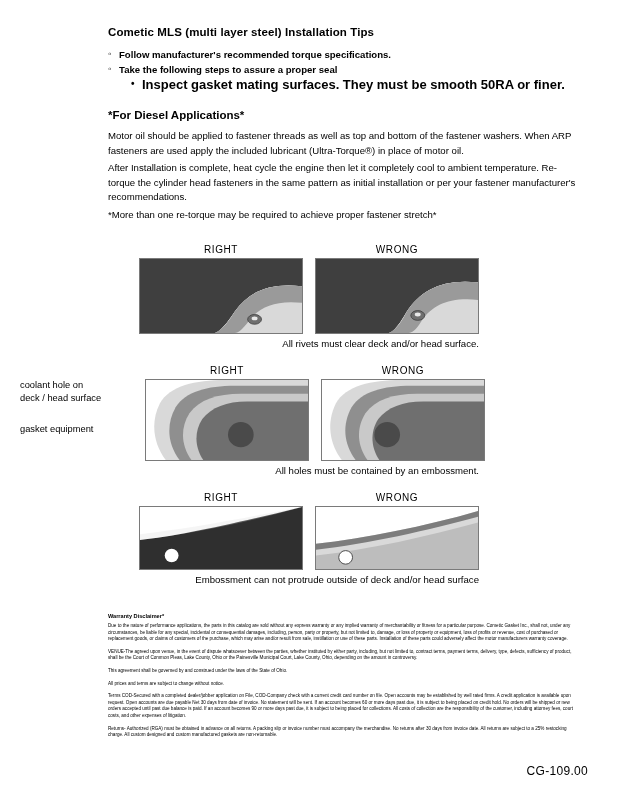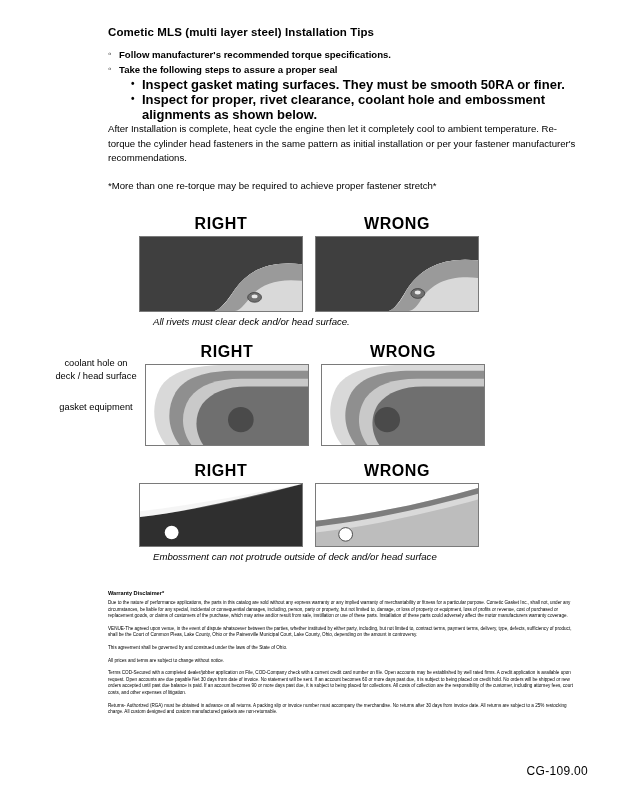--- a/index.html
+++ b/index.html
@@ -70,73 +70,72 @@
     font-weight: bold;
     margin: 17px 0 8px 66px;
   }
   p.body {
     font-size: 9.6px;
     line-height: 14.5px;
     margin: 0 0 0 66px;
     max-width: 470px;
   }
   p.body + p.body {
-    margin-top: 13px;
+    margin-top: 3px;
   }
   
   .figures {
     margin: 22px 0 0 0;
     position: relative;
   }
   .figrow {
     display: flex;
     justify-content: center;
     gap: 12px;
   }
   .figcol {
     width: 164px;
   }
   .figlabel {
     text-align: center;
-    font-size: 16px;
-    font-weight: bold;
+    font-size: 10px;
+    font-weight: normal;
     letter-spacing: 0.6px;
     margin-bottom: 3px;
   }
   .figbox {
     width: 164px;
     height: 76px;
     border: 1px solid #7a7a7a;
     box-sizing: border-box;
     overflow: hidden;
     background: #ffffff;
   }
   .figbox.tall {
     height: 82px;
   }
   .figbox.short {
     height: 64px;
   }
   .caption {
     font-size: 9.6px;
-    margin: 4px 0 0 14px;
-    text-align: left;
-    font-style: italic;
+    margin: 4px 0 0 4px;
+    text-align: right;
   }
   .caprow {
     display: flex;
     justify-content: center;
   }
   .capinner {
     width: 340px;
   }
   .callouts {
     position: absolute;
     font-size: 9.3px;
-    text-align: center;
+    text-align: left;
     line-height: 13px;
   }
   
   .warranty {
     margin: 28px 0 0 66px;
     width: 470px;
   }
   .warranty h3 {
     font-size: 5.6px;
     font-weight: bold;
@@ -162,26 +161,27 @@
 <div class="page">
 
   <h1 class="title">Cometic MLS (multi layer steel) Installation Tips</h1>
 
   <ul class="bullets">
     <li><span>Follow manufacturer's recommended torque specifications.</span></li>
     <li>
       <span>Take the following steps to assure a proper seal</span>
       <ul class="sub">
         <li><span>Inspect gasket mating surfaces.  They must be smooth 50RA or finer.</span></li>
-        <li><span>Inspect for proper, rivet clearance, coolant hole and embossment alignments as shown below.</span></li>
       </ul>
     </li>
   </ul>
 
-
+  <h2 class="subtitle">*For Diesel Applications*</h2>
+
+  <p class="body">Motor oil should be applied to fastener threads as well as top and bottom of the fastener washers.  When ARP fasteners are used apply the included lubricant (Ultra-Torque®) in place of motor oil.</p>
   <p class="body">After Installation is complete, heat cycle the engine then let it completely cool to ambient temperature. Re-torque the cylinder head fasteners in the same pattern as initial installation or per your fastener manufacturer's recommendations.</p>
   <p class="body">*More than one re-torque may be required to achieve proper fastener stretch*</p>
 
   <div class="figures">
 
     <div class="figrow">
       <div class="figcol">
         <div class="figlabel">RIGHT</div>
         <div class="figbox">
           <svg viewBox="0 0 164 76" width="162" height="74" preserveAspectRatio="none">
@@ -243,20 +243,25 @@
             <rect x="0" y="0" width="164" height="82" fill="#ffffff"></rect>
             <path d="M164,0 L164,82 L20,82 C8,66 4,44 14,24 C24,6 50,0 80,0 Z" fill="#d9d9d9"></path>
             <path d="M164,6 L164,82 L34,82 C22,66 20,46 30,28 C40,12 62,6 90,6 Z" fill="#8f8f8f"></path>
             <path d="M164,14 L164,82 L46,82 C36,68 34,50 44,34 C54,20 72,14 96,14 Z" fill="#c9c9c9"></path>
             <path d="M164,22 L164,82 L58,82 C50,70 48,54 57,40 C66,28 82,22 102,22 Z" fill="#6f6f6f"></path>
             <circle cx="66" cy="56" r="13" fill="#4a4a4a"></circle>
           </svg>
         </div>
       </div>
     </div>
+    <div class="caprow">
+      <div class="capinner">
+        <div class="caption">All holes must be contained by an embossment.</div>
+      </div>
+    </div>
 
     <div style="height:16px"></div>
     <div class="figrow">
       <div class="figcol">
         <div class="figlabel">RIGHT</div>
         <div class="figbox short">
           <svg viewBox="0 0 164 64" width="162" height="62" preserveAspectRatio="none">
             <rect x="0" y="0" width="164" height="64" fill="#ffffff"></rect>
             <path d="M164,0 L164,64 L0,64 L0,34 C40,30 100,16 164,0 Z" fill="#2f2f2f"></path>
             <path d="M164,0 C110,16 50,28 0,34 L0,28 C52,22 112,10 164,0 Z" fill="#d9d9d9" opacity="0.25"></path>

